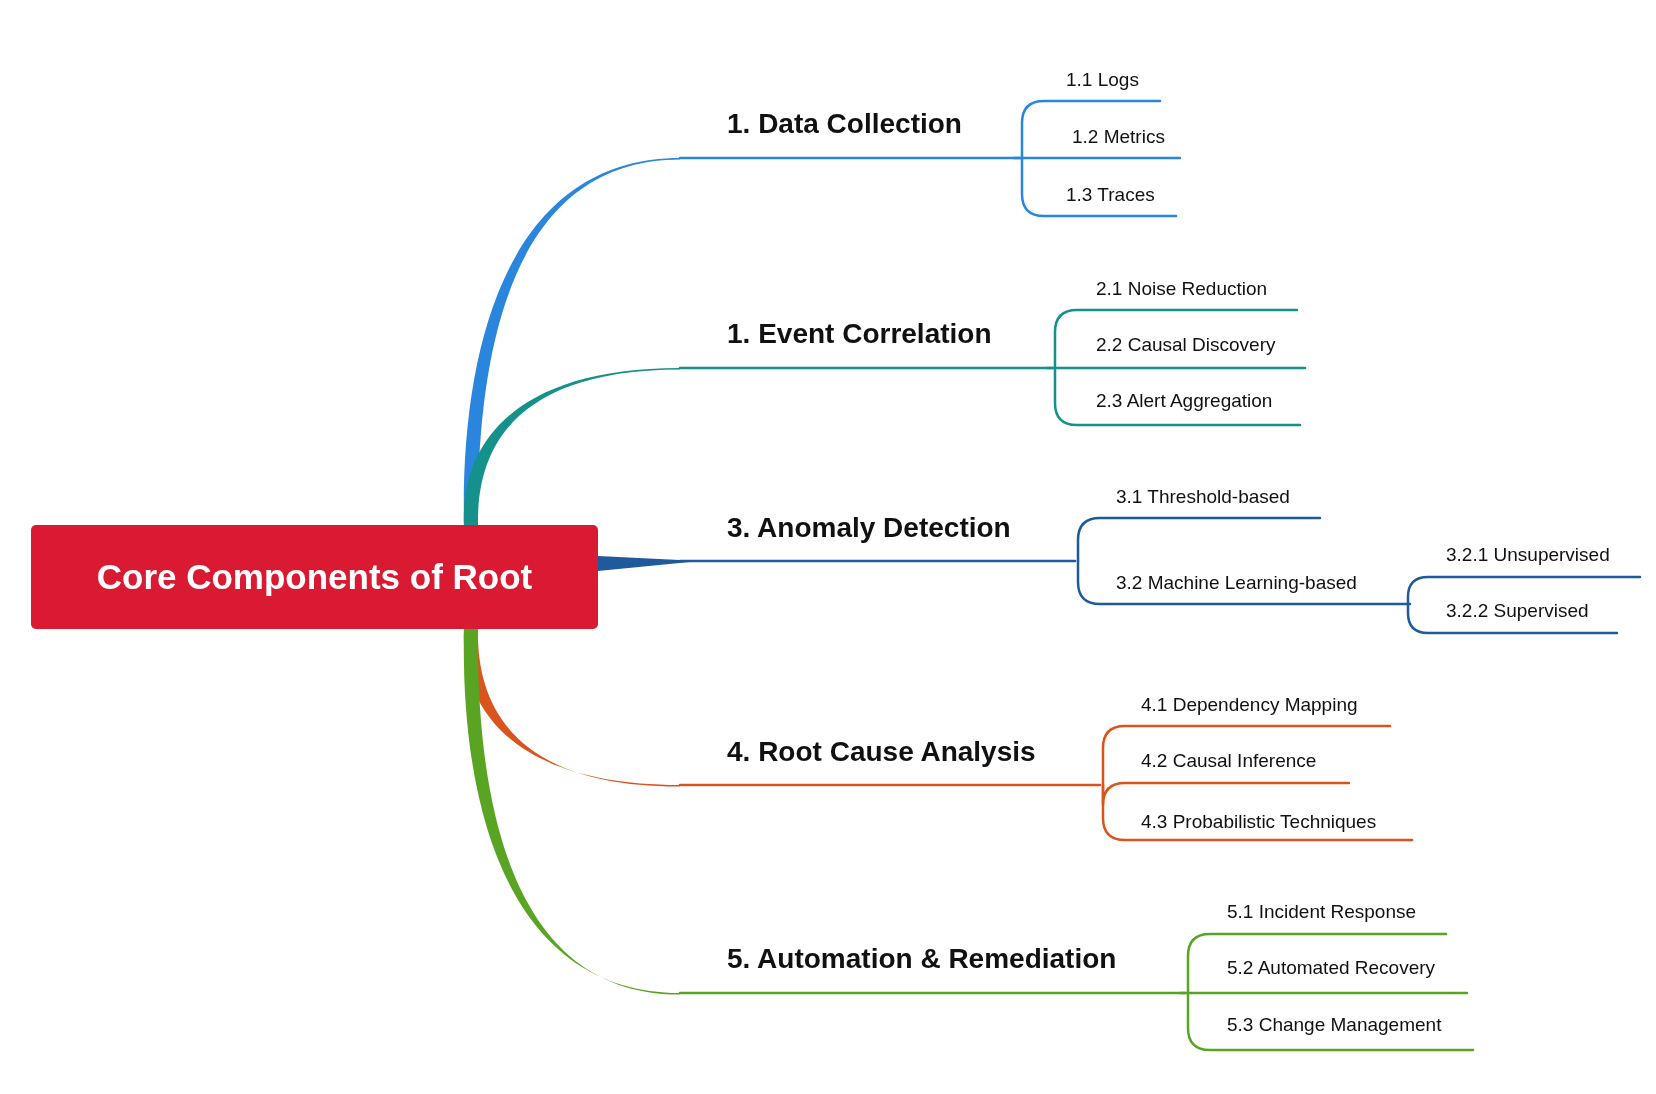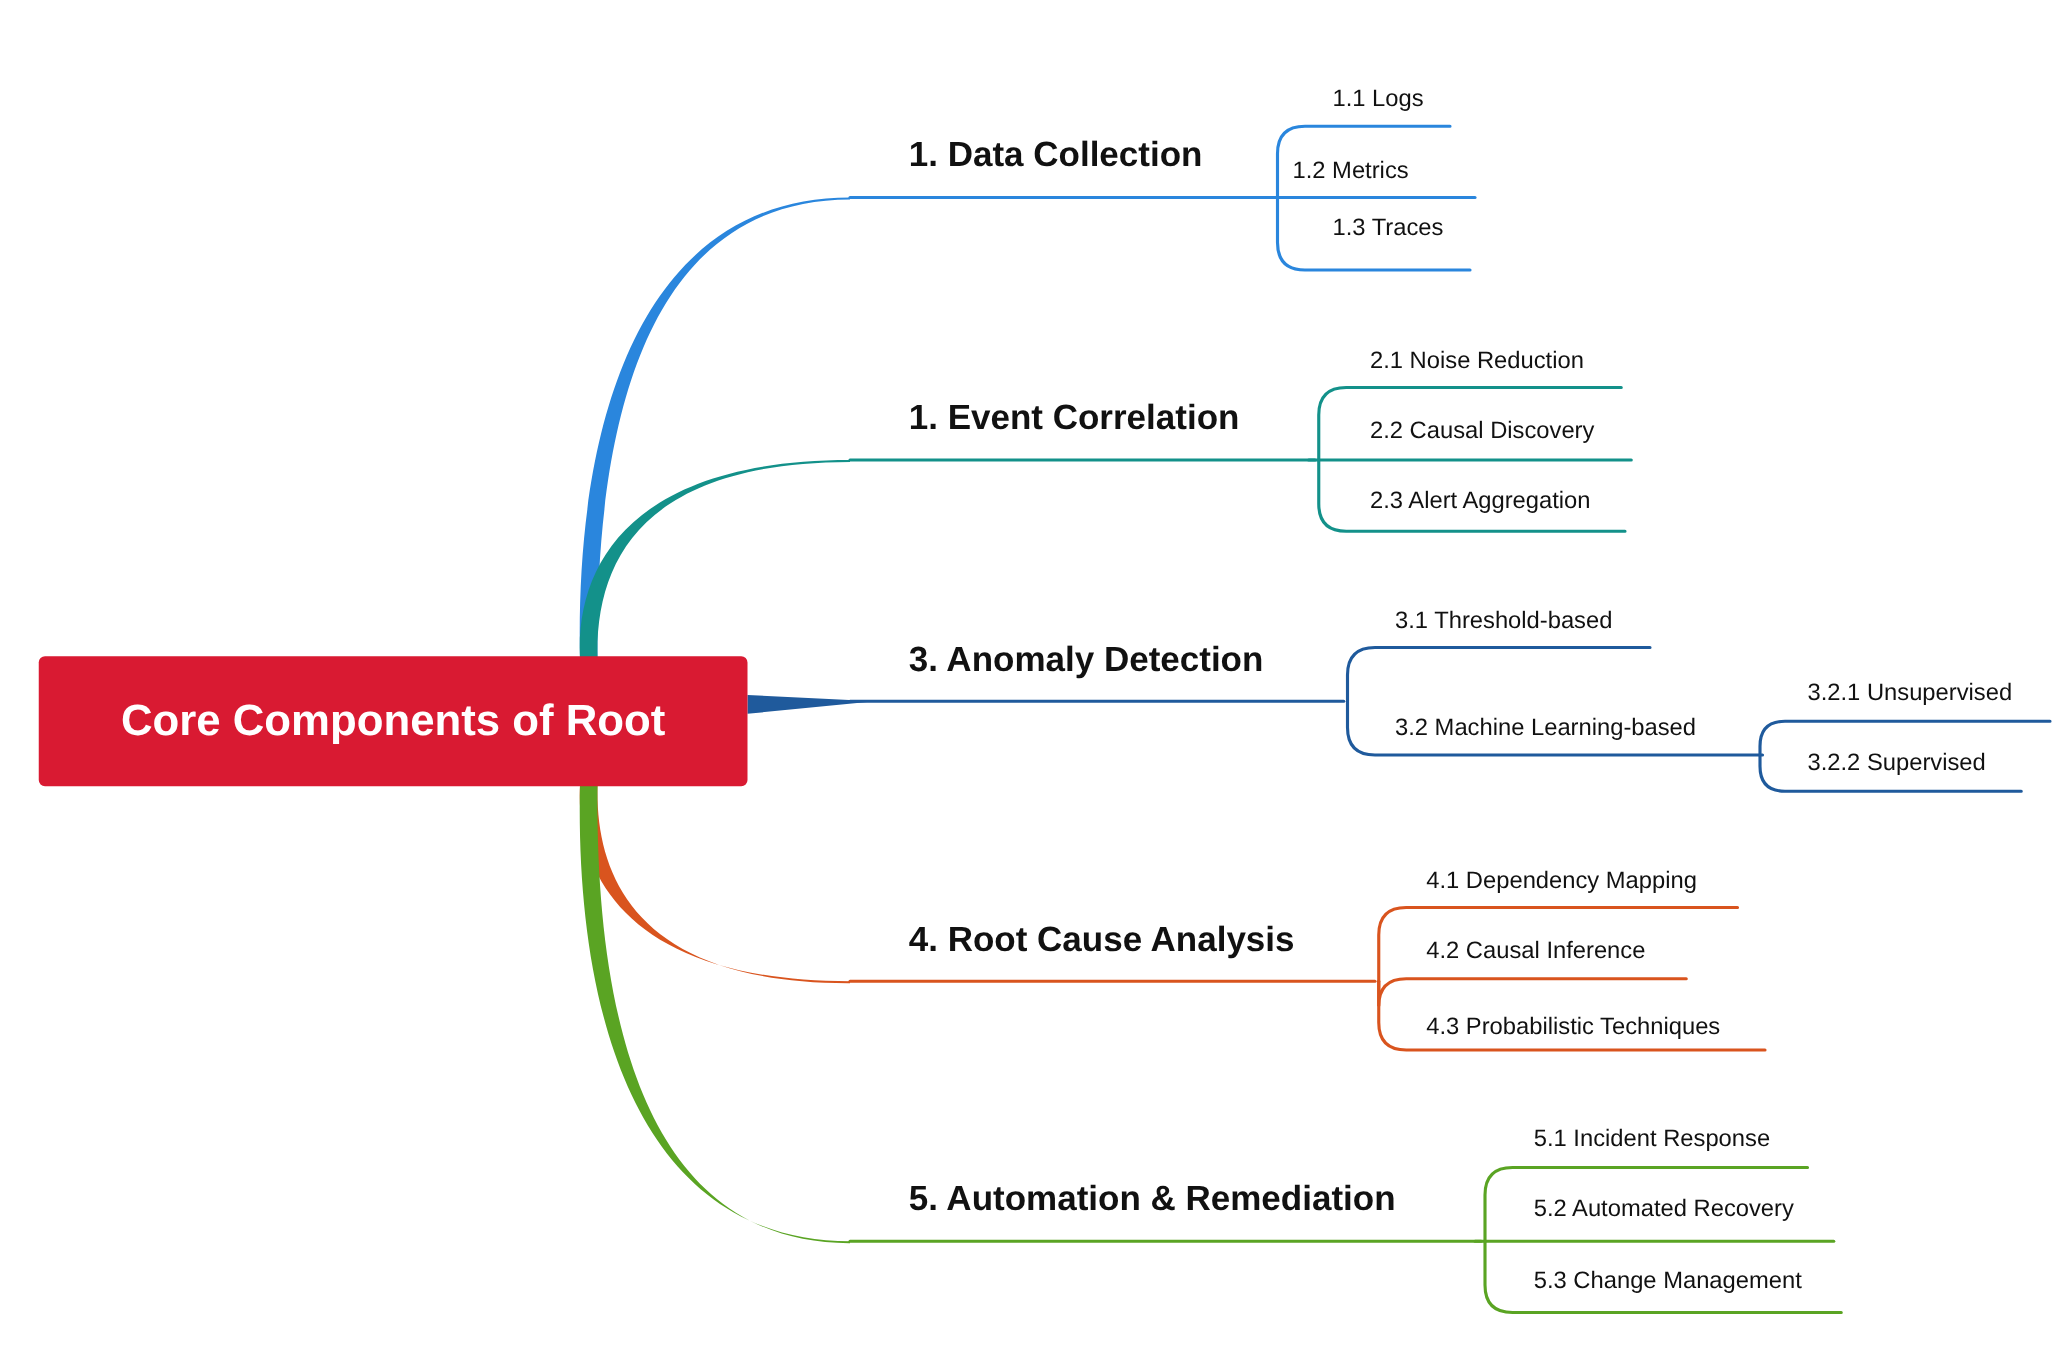--- a/index.html
+++ b/index.html
@@ -46,22 +46,22 @@
     <span>Core Components of Root</span>
   </div>
 
 <div class="l1" style="left:727px;top:108px">1. Data Collection</div>
 <div class="l1" style="left:727px;top:318px">1. Event Correlation</div>
 <div class="l1" style="left:727px;top:512px">3. Anomaly Detection</div>
 <div class="l1" style="left:727px;top:736px">4. Root Cause Analysis</div>
 <div class="l1" style="left:727px;top:943px">5. Automation &amp; Remediation</div>
 
 <div class="l2" style="left:1066px;top:69px">1.1 Logs</div>
-<div class="l2" style="left:1034px;top:126px">1.2 Metrics</div>
-<div class="l2" style="left:1066px;top:172px">1.3 Traces</div>
+<div class="l2" style="left:1072px;top:126px">1.2 Metrics</div>
+<div class="l2" style="left:1066px;top:184px">1.3 Traces</div>
 
 <div class="l2" style="left:1096px;top:278px">2.1 Noise Reduction</div>
 <div class="l2" style="left:1096px;top:334px">2.2 Causal Discovery</div>
 <div class="l2" style="left:1096px;top:390px">2.3 Alert Aggregation</div>
 
 <div class="l2" style="left:1116px;top:486px">3.1 Threshold-based</div>
 <div class="l2" style="left:1116px;top:572px">3.2 Machine Learning-based</div>
 <div class="l2" style="left:1446px;top:544px">3.2.1 Unsupervised</div>
 <div class="l2" style="left:1446px;top:600px">3.2.2 Supervised</div>
 

